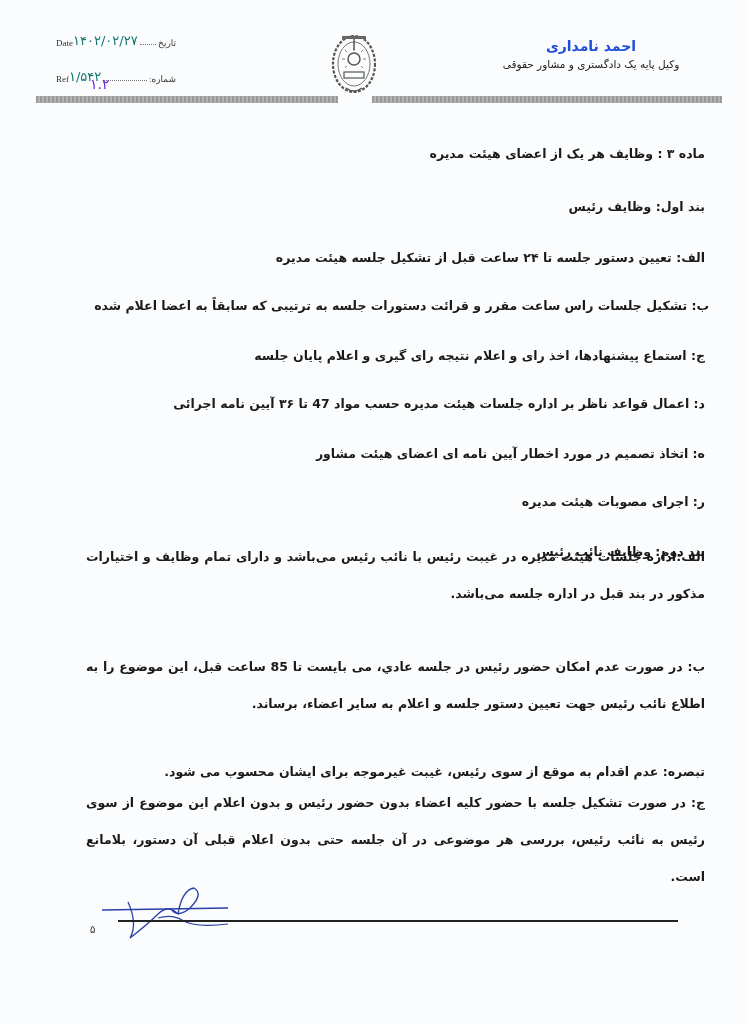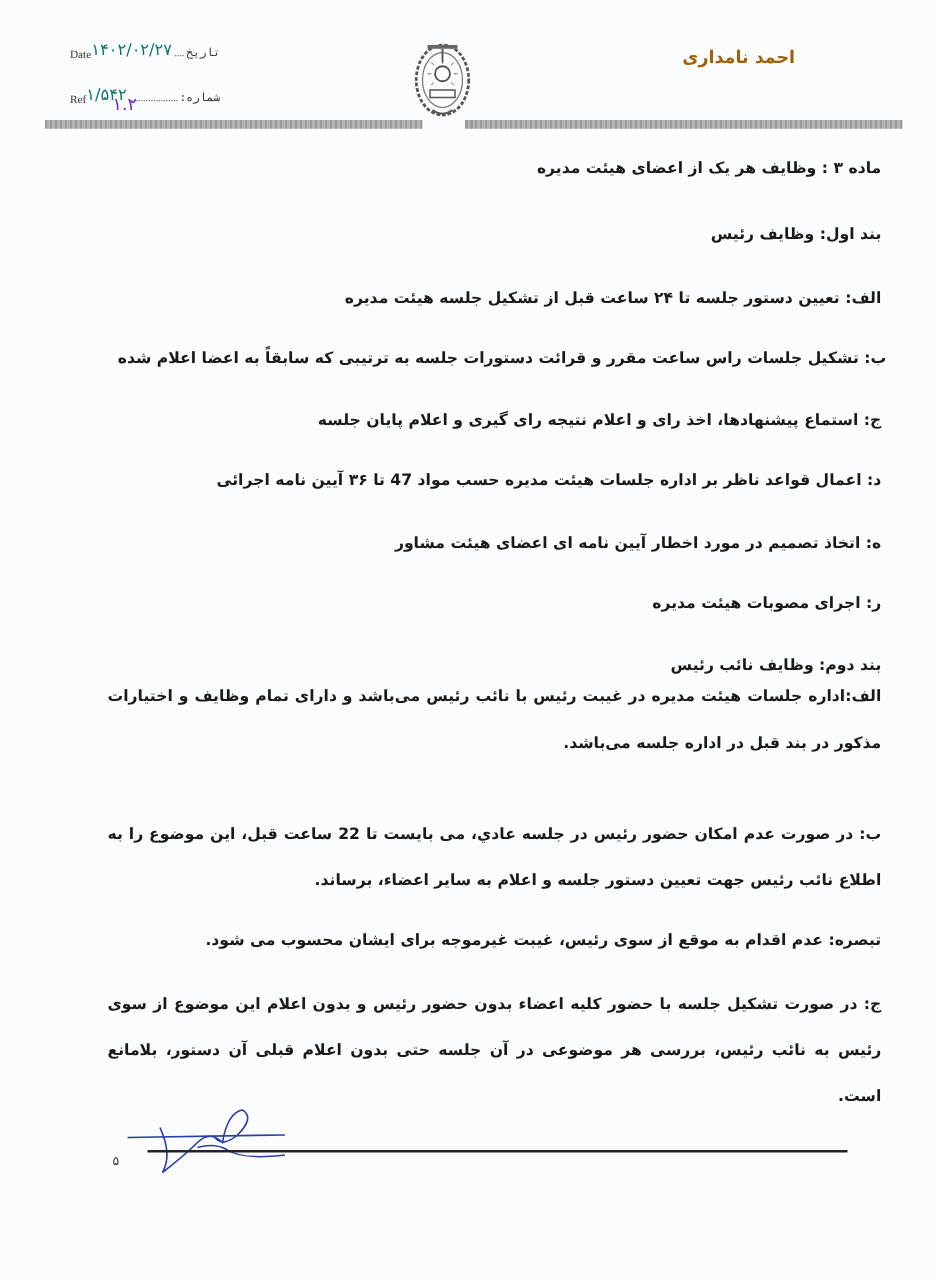--- a/index.html
+++ b/index.html
@@ -10,33 +10,33 @@
     color: #1a1a1a;
     position: relative;
   }
   .page { position: absolute; inset: 0; }
   
   .hdr-left { position: absolute; left: 56px; top: 26px; width: 120px; font-family: "Liberation Serif", serif; }
   .hdr-row { display: flex; align-items: flex-end; height: 22px; font-size: 10px; color: #333; }
   .hdr-row .lbl-en { font-size: 9px; }
   .hdr-row .hand { font-family: "DejaVu Sans", sans-serif; color: #0f766e; font-size: 13px; letter-spacing: -0.5px; }
   .hdr-row .dots { flex: 1; border-bottom: 1px dotted #777; margin: 0 2px 3px 2px; height: 0; }
-  .hdr-row .lbl-fa { direction: rtl; font-size: 9px; font-family: Liberation Mono, monospace; }
+  .hdr-row .lbl-fa { direction: rtl; font-size: 9px; }
   .ref-hand2 { position: absolute; left: 90px; top: 76px; color: #6d28d9; font-size: 14px; font-family: "DejaVu Sans", sans-serif; }
   .emblem { position: absolute; left: 330px; top: 32px; width: 48px; height: 66px; }
   .hdr-right { position: absolute; right: 28px; top: 38px; width: 260px; text-align: center; direction: rtl; }
-  .hdr-right .name { font-size: 14px; font-weight: bold; color: #a16207; }
+  .hdr-right .name { font-size: 14px; font-weight: bold; color: #1d4ed8; }
   .hdr-right .title { font-size: 10.5px; color: #222; margin-top: 4px; }
   .hdr-bar { position: absolute; top: 96px; height: 7px; background: repeating-linear-gradient(90deg,#9a9a9a 0 2px,#b4b4b4 2px 4px); }
   .bar-l { left: 36px; width: 302px; }
   .bar-r { left: 372px; width: 350px; }
 
   
   .content { position: absolute; right: 44px; left: 86px; top: 118px; direction: rtl; text-align: right; }
-  .line { font-size: 12.5px; font-weight: bold; position: absolute; right: 0; white-space: nowrap; }
+  .line { font-size: 12.5px; font-weight: bold; position: absolute; right: 0; white-space: nowrap; margin-top: 20px; }
   .para { position: absolute; right: 0; left: 0; font-size: 12.5px; font-weight: bold; line-height: 37px; text-align: justify; text-align-last: right; }
 
   
   .sig { position: absolute; left: 98px; top: 884px; width: 140px; height: 60px; }
   .footer-rule { position: absolute; left: 118px; top: 920px; width: 560px; height: 1.5px; background: #222; }
   .footer-text { position: absolute; right: 195px; top: 926px; font-size: 10px; direction: rtl; color: #222; white-space: nowrap; }
   .page-num { position: absolute; left: 90px; top: 924px; font-size: 10px; color: #333; }
 </style>
 </head>
 <body>
@@ -73,40 +73,41 @@
         <line x1="17" y1="20" x2="15" y2="18"></line>
       <line x1="31" y1="34" x2="33" y2="36"></line>
         <line x1="17" y1="34" x2="15" y2="36"></line>
     </g>
     <rect x="14" y="40" width="20" height="6" fill="none" stroke="#555" stroke-width="1.2"></rect>
     <path d="M16 56 Q24 62 32 56" fill="none" stroke="#555" stroke-width="1.5"></path>
   </svg>
 
   <div class="hdr-right">
     <div class="name">احمد نامداری</div>
+    <div class="title">وکیل پایه یک دادگستری و مشاور حقوقی</div>
   </div>
 
   <div class="hdr-bar bar-l"></div>
   <div class="hdr-bar bar-r"></div>
 
   <div class="content">
     <div class="line" style="top:8px">ماده ۳ : وظایف هر یک از اعضای هیئت مدیره</div>
     <div class="line" style="top:61px">بند اول: وظایف رئیس</div>
 
     <div class="line" style="top:112px">الف: تعیین دستور جلسه تا ۲۴ ساعت قبل از تشکیل جلسه هیئت مدیره</div>
     <div class="line" style="top:160px;right:-4px">ب: تشکیل جلسات راس ساعت مقرر و قرائت  دستورات جلسه به ترتیبی که سابقاً به اعضا اعلام شده</div>
     <div class="line" style="top:210px">ج: استماع پیشنهادها، اخذ رای و اعلام نتیجه رای گیری و اعلام پایان جلسه</div>
     <div class="line" style="top:258px">د: اعمال قواعد ناظر بر اداره جلسات هیئت مدیره حسب مواد 47 تا ۳۶ آیین نامه اجرائی</div>
     <div class="line" style="top:308px">ه: اتخاذ تصمیم در مورد اخطار آیین نامه ای اعضای هیئت مشاور</div>
     <div class="line" style="top:356px">ر: اجرای مصوبات هیئت مدیره</div>
 
     <div class="line" style="top:406px">بند دوم: وظایف نائب رئیس</div>
 
     <div class="para" style="top:420px">الف:اداره جلسات هیئت مدیره در غیبت رئیس با نائب رئیس می‌باشد و دارای تمام وظایف و اختیارات مذکور در بند قبل در اداره جلسه می‌باشد.</div>
-    <div class="para" style="top:530px">ب: در صورت عدم امکان حضور رئیس در جلسه عادي،  می بایست تا 22 ساعت قبل، این موضوع را به اطلاع نائب رئیس جهت تعیین دستور جلسه و اعلام به سایر اعضاء، برساند.</div>
+    <div class="para" style="top:530px">ب: در صورت عدم امکان حضور رئیس در جلسه عادي،  می بایست تا 85 ساعت قبل، این موضوع را به اطلاع نائب رئیس جهت تعیین دستور جلسه و اعلام به سایر اعضاء، برساند.</div>
     <div class="line" style="top:626px">تبصره: عدم اقدام به موقع از سوی رئیس، غیبت غیرموجه برای ایشان محسوب می شود.</div>
     <div class="para" style="top:666px">ج: در صورت تشکیل جلسه با حضور کلیه اعضاء بدون حضور رئیس و بدون اعلام این موضوع از سوی رئیس به نائب رئیس، بررسی هر موضوعی در آن جلسه حتی بدون اعلام قبلی آن دستور، بلامانع است.</div>
   </div>
 
   <svg class="sig" viewBox="0 0 140 60">
     <path d="M4 26 L130 24" stroke="#2b3fa8" stroke-width="1.4" fill="none"></path>
     <path d="M30 18 Q40 40 32 54 Q50 40 60 30 Q70 20 80 30 Q84 6 96 4 Q106 10 92 24 Q80 34 74 26" stroke="#2b3fa8" stroke-width="1.3" fill="none"></path>
     <path d="M60 34 Q74 30 84 36 Q96 44 130 40" stroke="#2b3fa8" stroke-width="1.2" fill="none"></path>
   </svg>
 

